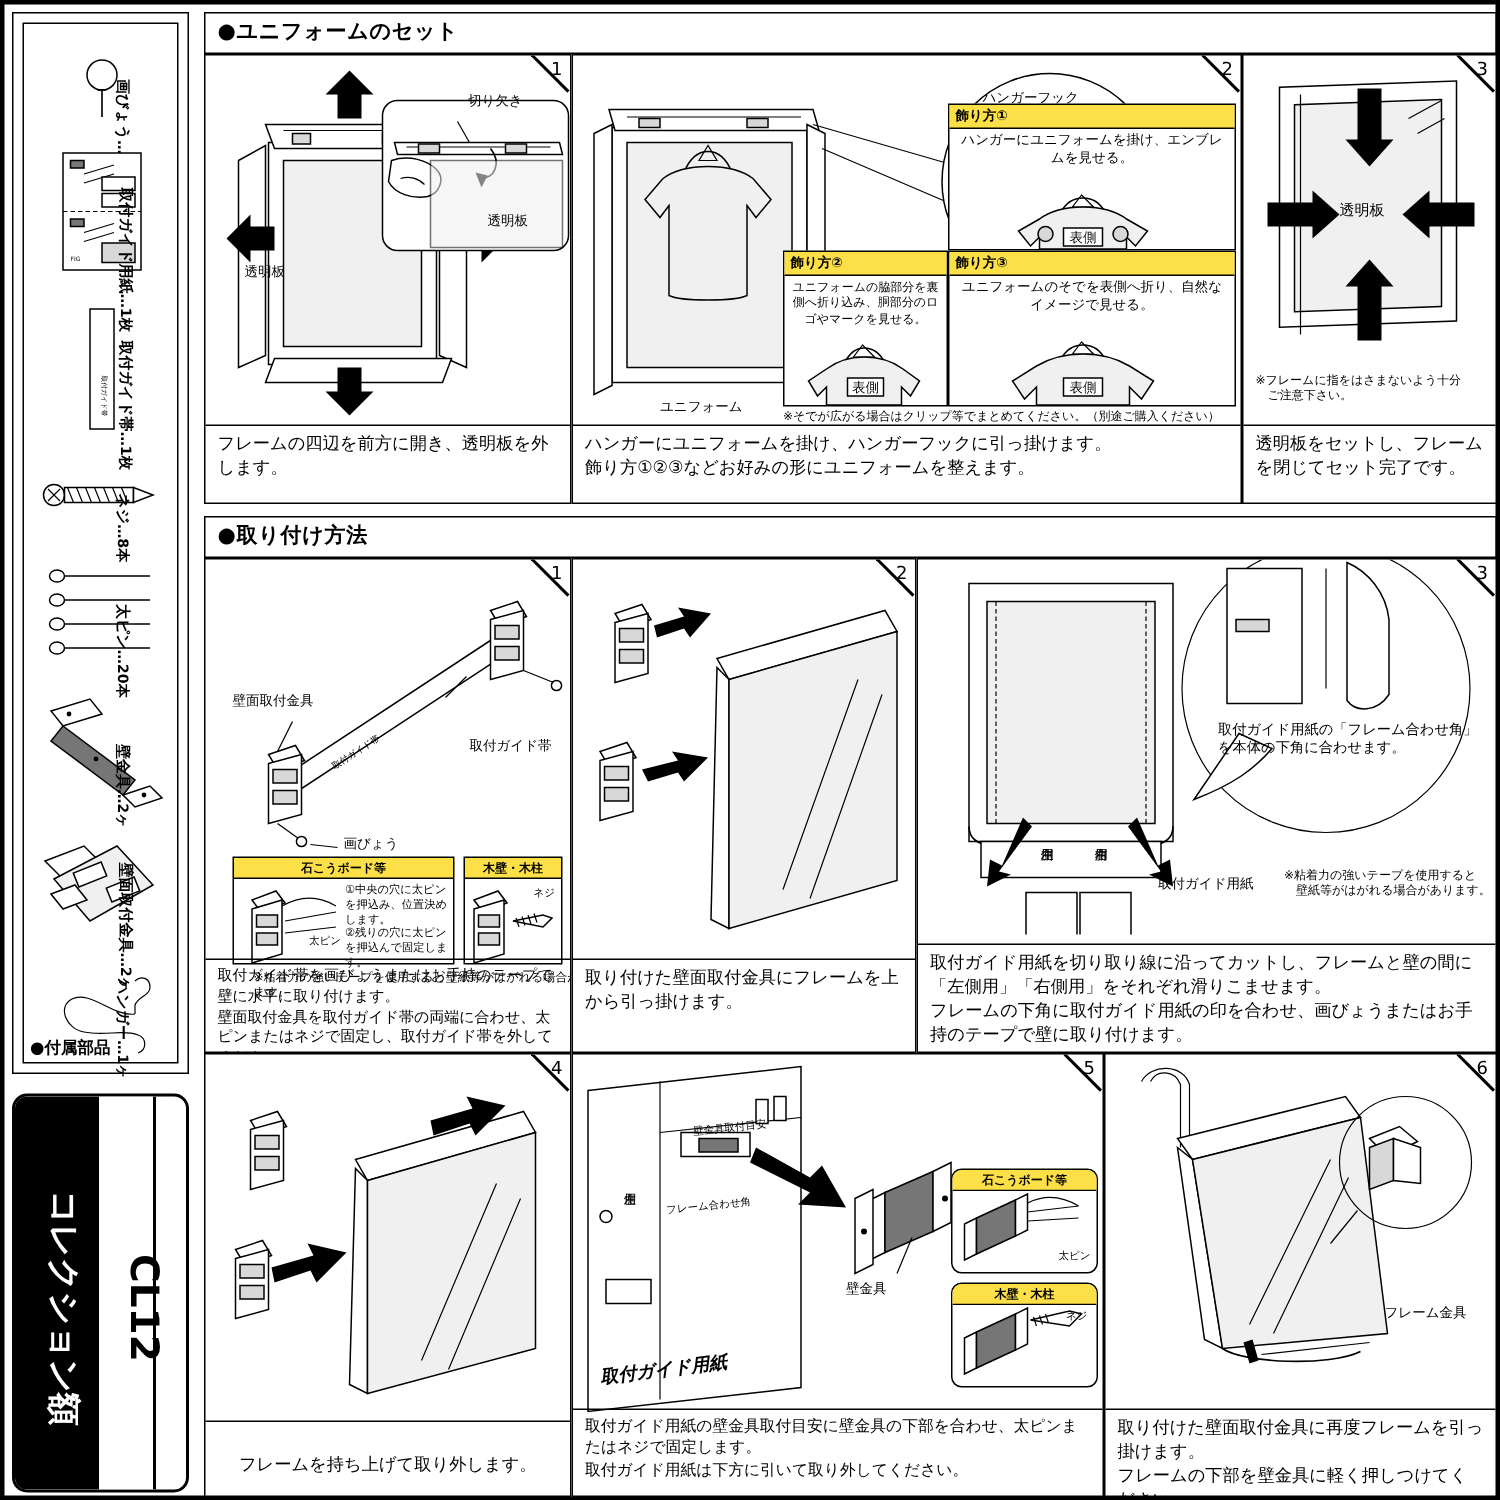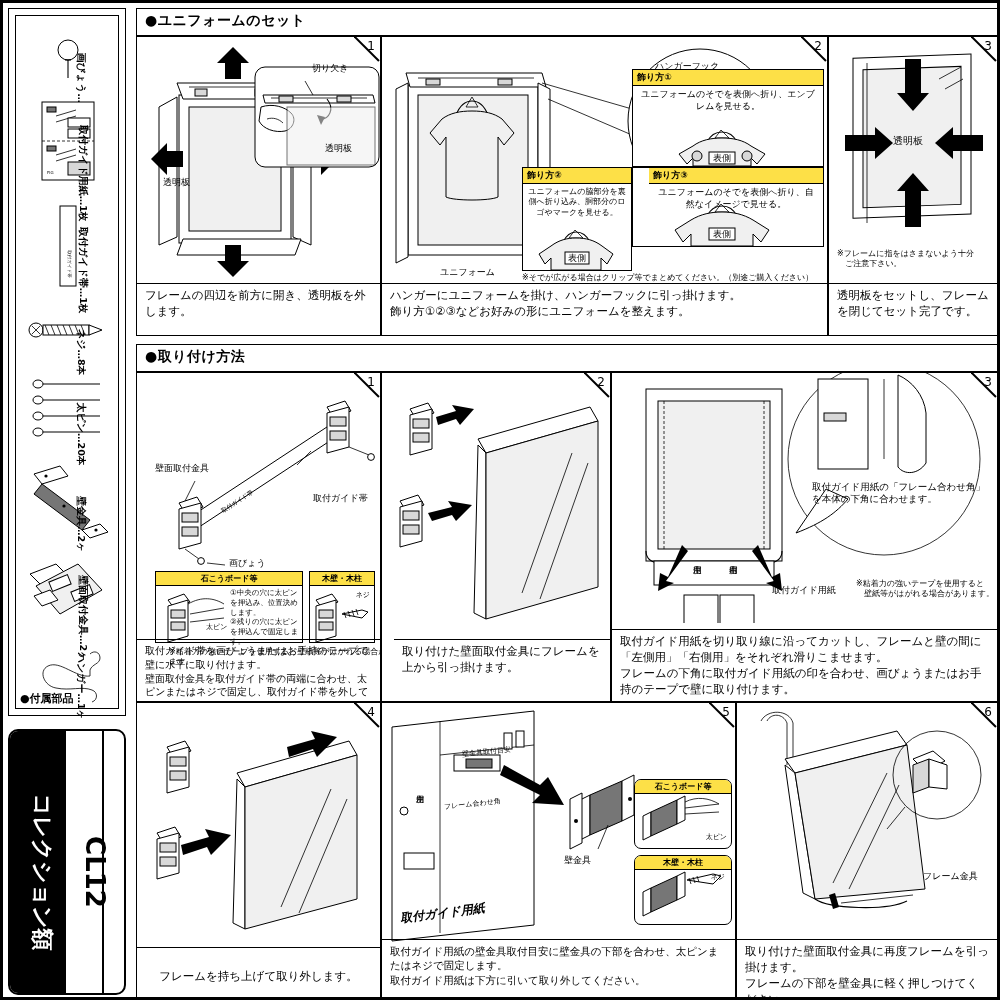--- a/index.html
+++ b/index.html
@@ -263,21 +263,21 @@
         <path d="M262 104 C282 96 296 88 308 88 C320 88 328 96 336 112" class="s-ln"></path>
         <path d="M316 90 L330 148" class="s-thin"></path>
         <path d="M322 90 L336 148" class="s-thin"></path>
       </svg>
       <div class="lbl" style="position:absolute;left:273px;top:24px;">ハンガーフック</div>
       <div class="lbl" style="position:absolute;left:344px;top:52px;">ハンガー</div>
       <div class="lbl" style="position:absolute;left:58px;top:230px;">ユニフォーム</div>
 
       <div class="subbox" style="left:250px;top:32px;width:192px;height:98px;">
         <div class="subhdr">飾り方①</div>
-        <div class="subtxt">ユニフォームのそでを表側へ折り、エンブレムを見せる。</div>
+        <div class="subtxt">ハンガーにユニフォームを掛け、エンブレムを見せる。</div>
         <svg width="190" height="40" viewBox="0 0 190 40" style="position:absolute;left:0;bottom:0;">
           <path d="M88 4 L82 12 L96 12 Z" class="s-thin"></path>
           <path d="M74 16 C78 8 84 6 89 6 C94 6 100 8 104 16" class="s-ln"></path>
           <path d="M60 20 C68 14 78 12 89 12 C100 12 110 14 118 20 L132 28 L124 38 L118 32 L118 40 L60 40 L60 32 L54 38 L46 28 Z" class="s-fill-lt"></path>
           <circle cx="64" cy="30" r="5" class="s-fill-md"></circle>
           <circle cx="114" cy="30" r="5" class="s-fill-md"></circle>
           <rect x="76" y="26" width="26" height="12" class="s-wht"></rect>
           <text x="89" y="35" font-size="9" text-anchor="middle" fill="#000">表側</text>
         </svg>
       </div>
@@ -287,21 +287,21 @@
         <div class="subtxt" style="font-size:8px;text-align:center;">ユニフォームの脇部分を裏側へ折り込み、胴部分のロゴやマークを見せる。</div>
         <svg width="108" height="44" viewBox="0 0 108 44" style="position:absolute;left:0;bottom:0;">
           <path d="M52 4 L46 12 L60 12 Z" class="s-thin"></path>
           <path d="M40 16 C44 8 49 6 53 6 C58 6 63 8 67 16" class="s-ln"></path>
           <path d="M28 20 C36 14 44 12 53 12 C63 12 71 14 79 20 L90 28 L84 38 L78 32 L78 44 L28 44 L28 32 L22 38 L16 28 Z" class="s-fill-lt"></path>
           <rect x="42" y="26" width="24" height="12" class="s-wht"></rect>
           <text x="54" y="35" font-size="9" text-anchor="middle" fill="#000">表側</text>
         </svg>
       </div>
 
-      <div class="subbox" style="left:250px;top:130px;width:192px;height:80px;padding-left:16px;">
+      <div class="subbox" style="left:250px;top:130px;width:192px;height:104px;">
         <div class="subhdr">飾り方③</div>
         <div class="subtxt">ユニフォームのそでを表側へ折り、自然なイメージで見せる。</div>
         <svg width="190" height="46" viewBox="0 0 190 46" style="position:absolute;left:0;bottom:0;">
           <path d="M88 4 L82 12 L96 12 Z" class="s-thin"></path>
           <path d="M74 16 C78 8 84 6 89 6 C94 6 100 8 104 16" class="s-ln"></path>
           <path d="M58 20 C68 14 78 12 89 12 C100 12 110 14 120 20 L136 30 L128 42 L120 34 L120 46 L58 46 L58 34 L50 42 L42 30 Z" class="s-fill-lt"></path>
           <rect x="76" y="28" width="26" height="12" class="s-wht"></rect>
           <text x="89" y="37" font-size="9" text-anchor="middle" fill="#000">表側</text>
         </svg>
       </div>
@@ -426,21 +426,21 @@
 
         <path d="M96 66 L208 34 L216 48 L104 80 Z" class="s-wht"></path>
         <path d="M96 72 L104 80 L104 246 L92 240 Z" class="s-wht"></path>
         <path d="M104 80 L216 48 L216 214 L104 246 Z" class="s-fill-lt"></path>
         <path d="M140 220 L190 80 M158 226 L206 90" class="s-thin"></path>
 
         <path d="M54 44 L74 38 L70 32 L92 36 L78 52 L74 46 L56 52 Z" class="s-blk"></path>
         <path d="M46 140 L70 134 L66 128 L90 132 L74 148 L70 142 L50 148 Z" class="s-blk"></path>
       </svg>
     </div>
-    <div class="capbar" style="height:62px;margin-left:12px;">
+    <div class="capbar" style="height:62px;">
       <div class="cap" style="white-space:pre-line;">取り付けた壁面取付金具にフレームを上から引っ掛けます。</div>
     </div>
   </div>
 
   <div class="panel" style="left:608px;top:369px;width:387px;height:330px;">
     <div class="corner"></div>
     <div class="num" style="right:5px;top:2px;">3</div>
     <div class="art">
       <svg width="387" height="250" viewBox="0 0 387 250">
 

